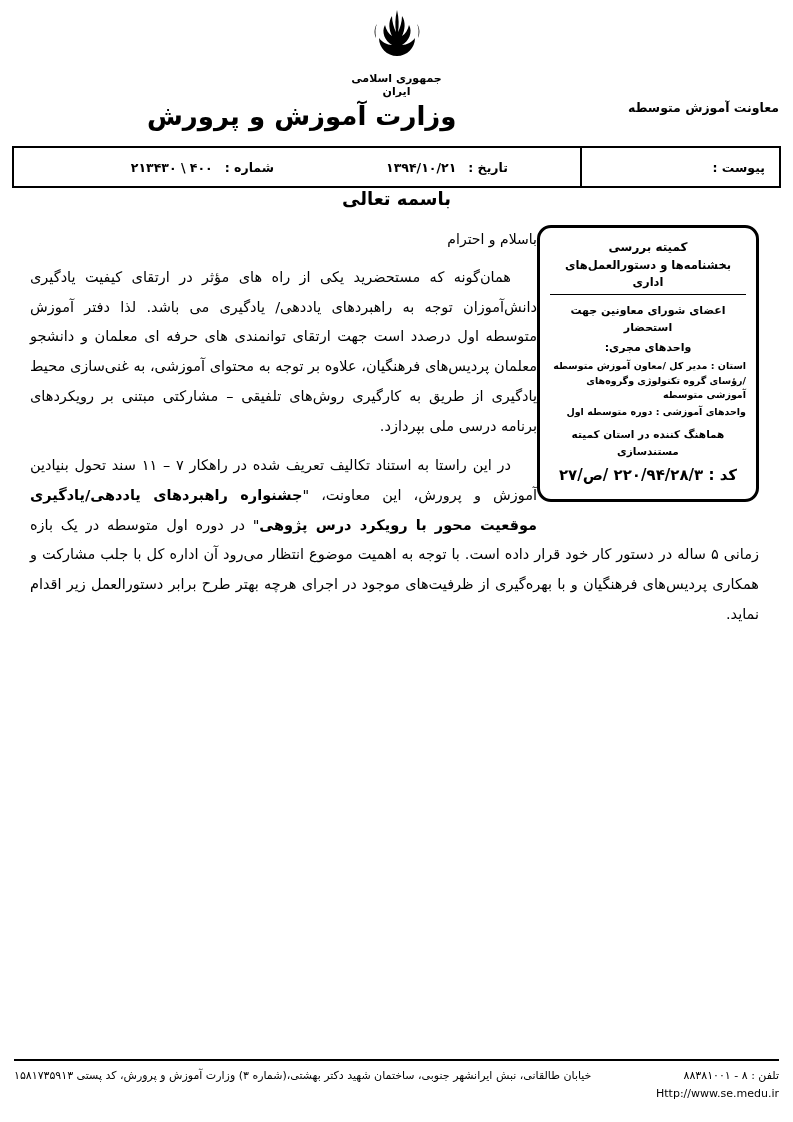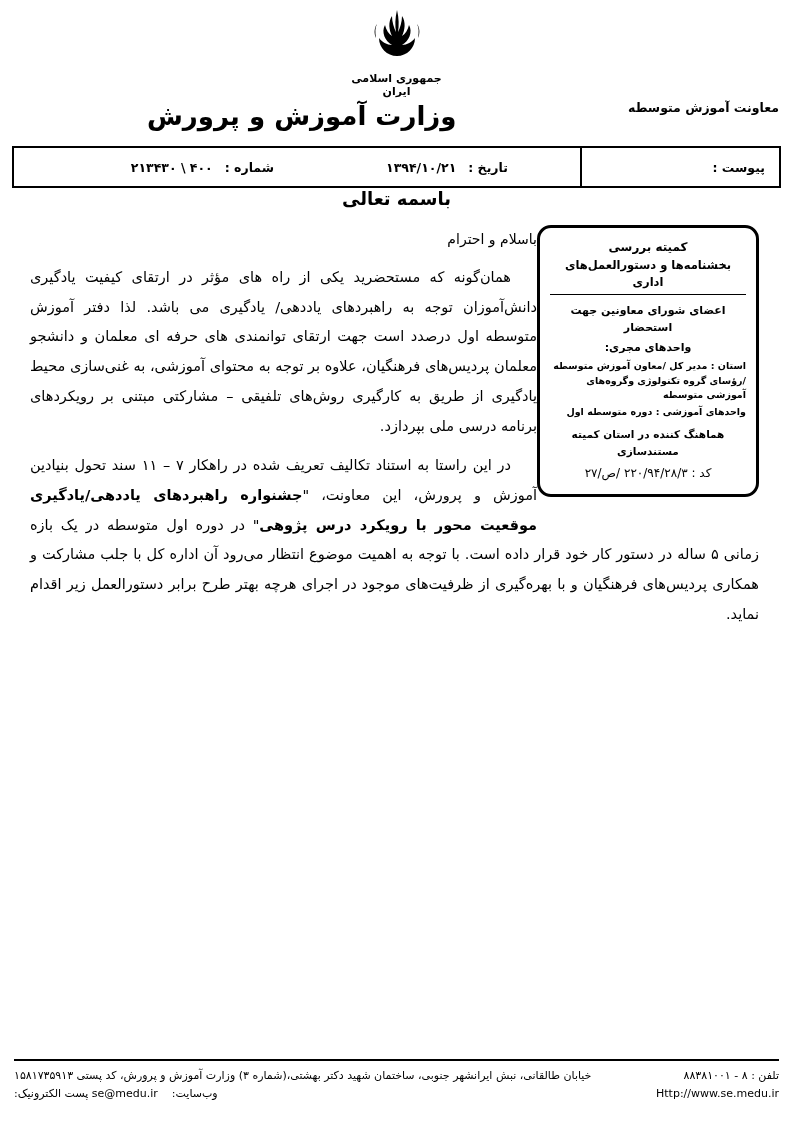--- a/index.html
+++ b/index.html
@@ -150,22 +150,22 @@
     text-align: right;
     margin-top: 3px;
     line-height: 1.5;
   }
   .stamp .s-foot {
     font-size: 10.5px;
     font-weight: bold;
     margin-top: 7px;
   }
   .stamp .s-code {
-    font-size: 12px;
-    font-weight: normal;
+    font-size: 15px;
+    font-weight: bold;
     margin-top: 5px;
   }
 
   .para {
     font-size: 14.5px;
     line-height: 2.05;
     text-align: justify;
     margin: 0 0 10px 0;
   }
   .para.first { text-indent: 26px; }
@@ -248,20 +248,14 @@
   <p class="para first" id="para2">در این راستا به استناد تکالیف تعریف شده در راهکار ۷ – ۱۱ سند تحول بنیادین آموزش و پرورش، این معاونت، "<b>جشنواره راهبردهای یاددهی/یادگیری موقعیت محور با رویکرد درس پژوهی</b>" در دوره اول متوسطه در یک بازه زمانی ۵ ساله در دستور کار خود قرار داده است. با توجه به اهمیت موضوع انتظار می‌رود آن اداره کل با جلب مشارکت و همکاری پردیس‌های فرهنگیان و با بهره‌گیری از ظرفیت‌های موجود در اجرای هرچه بهتر طرح برابر دستورالعمل زیر اقدام نماید.</p>
 </div>
 
 <div class="footer">
   <div class="footer-line">
     <div class="f-left">تلفن : ۸ - ۸۸۳۸۱۰۰۱</div>
     <div class="f-right">خیابان طالقانی، نبش ایرانشهر جنوبی، ساختمان شهید دکتر بهشتی،(شماره ۳) وزارت آموزش و پرورش، کد پستی ۱۵۸۱۷۳۵۹۱۳</div>
   </div>
   <div class="footer-line">
     <div class="f-left">Http://www.se.medu.ir</div>
-    <div class="f-right">
-      <span>وب‌سایت:</span>
-      &nbsp;&nbsp;
-      <span>se@medu.ir</span>
-      <span>پست الکترونیک:</span>
-    </div>
   </div>
 </div>
 
 </body></html>

